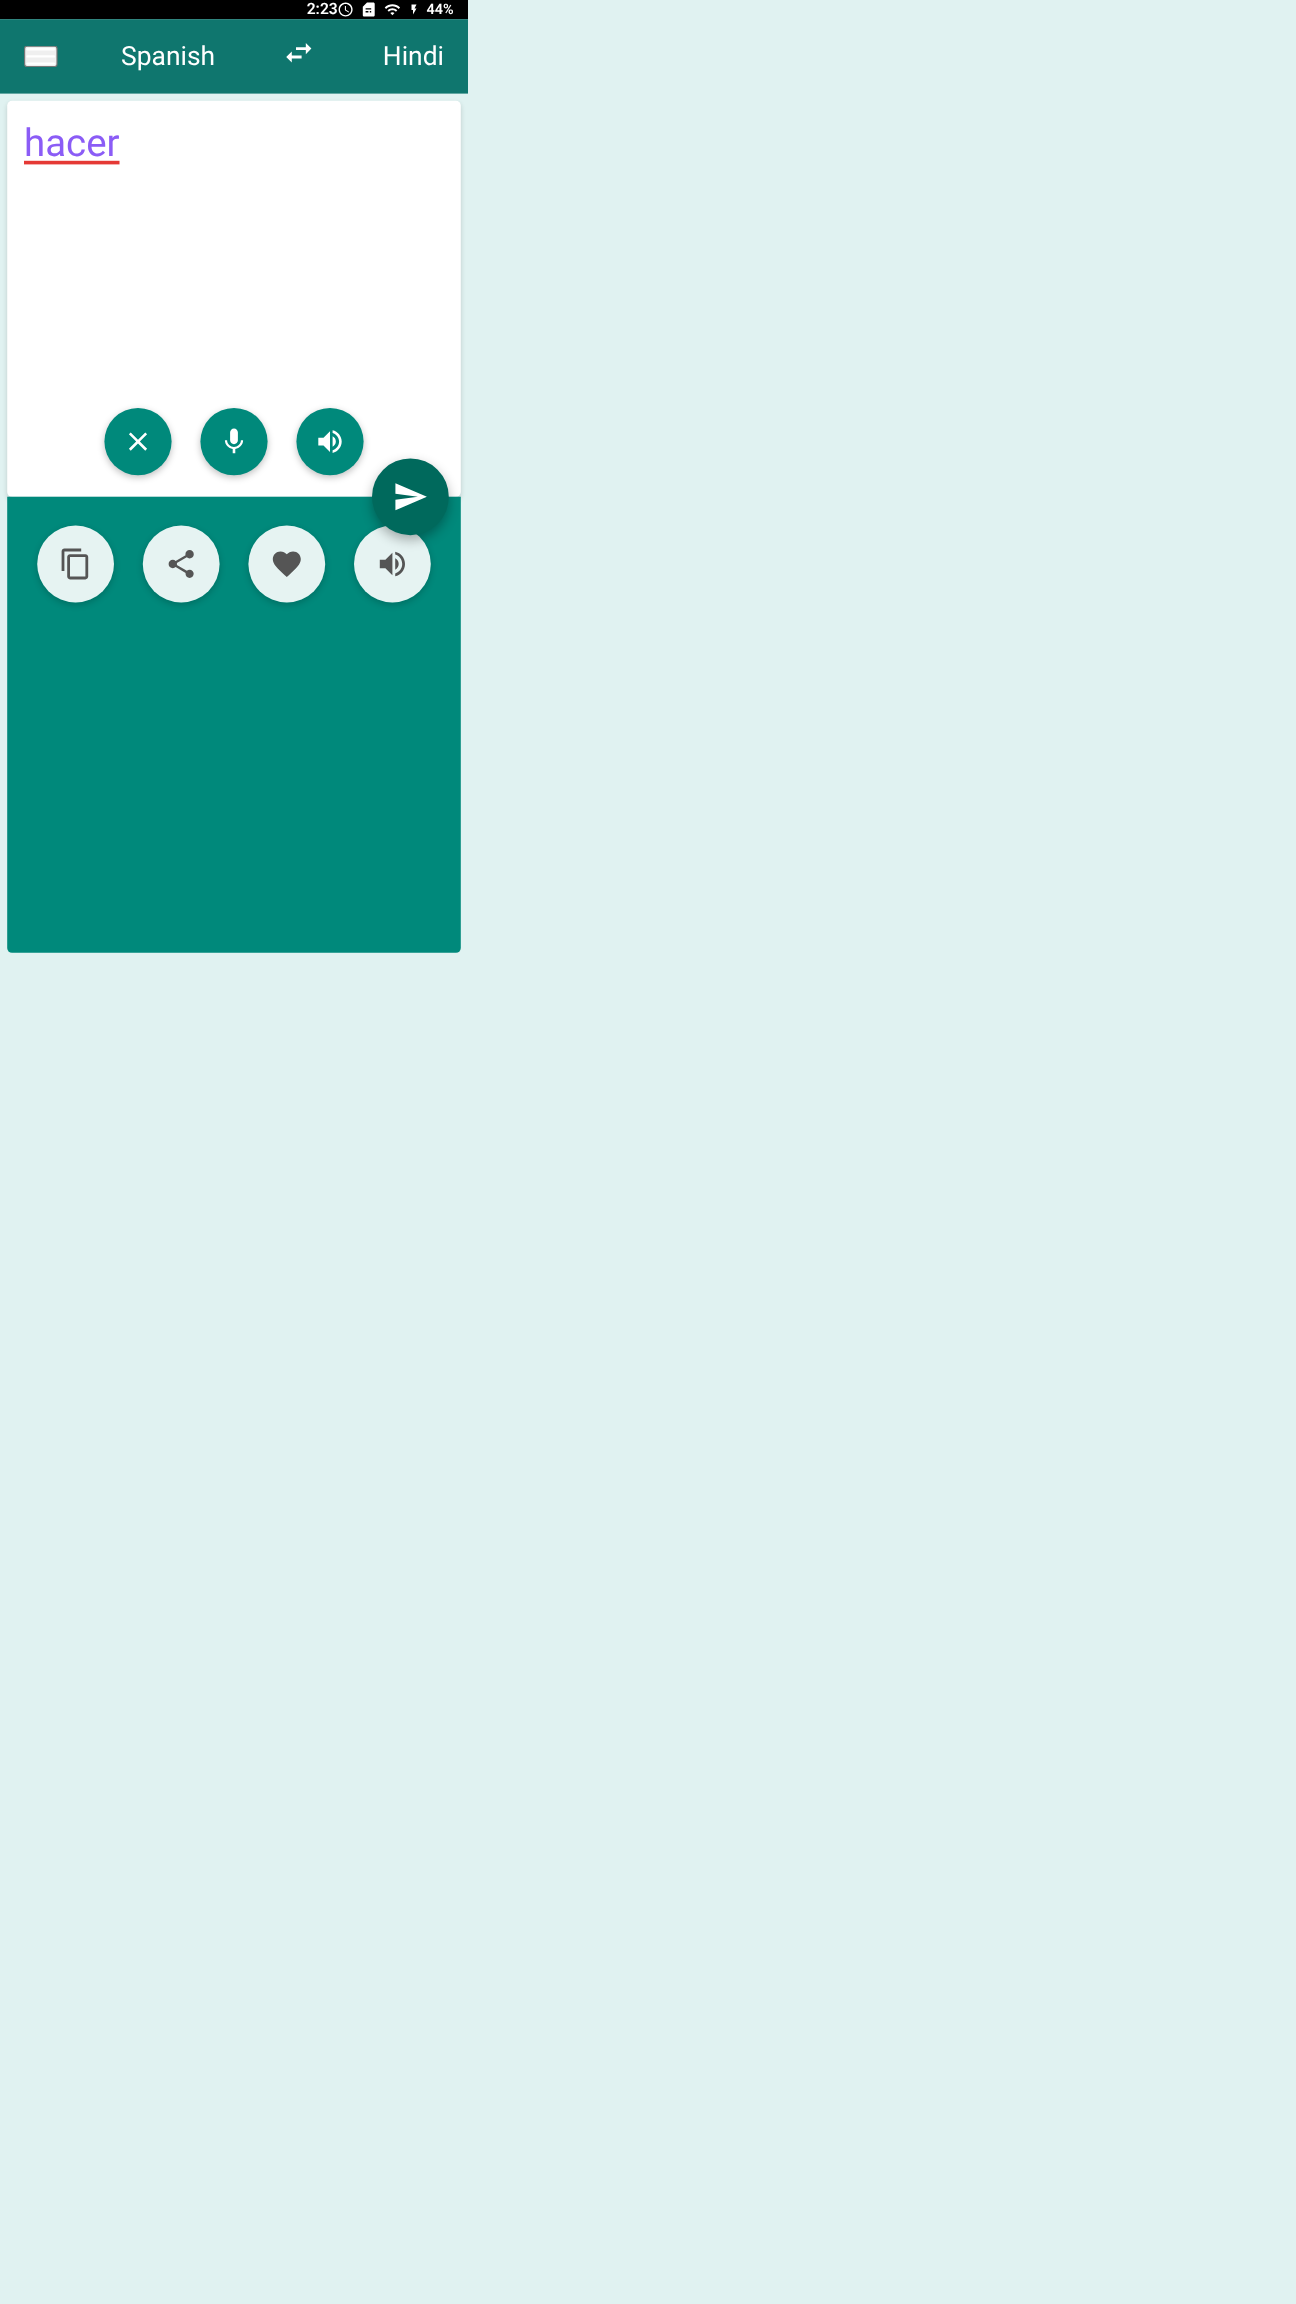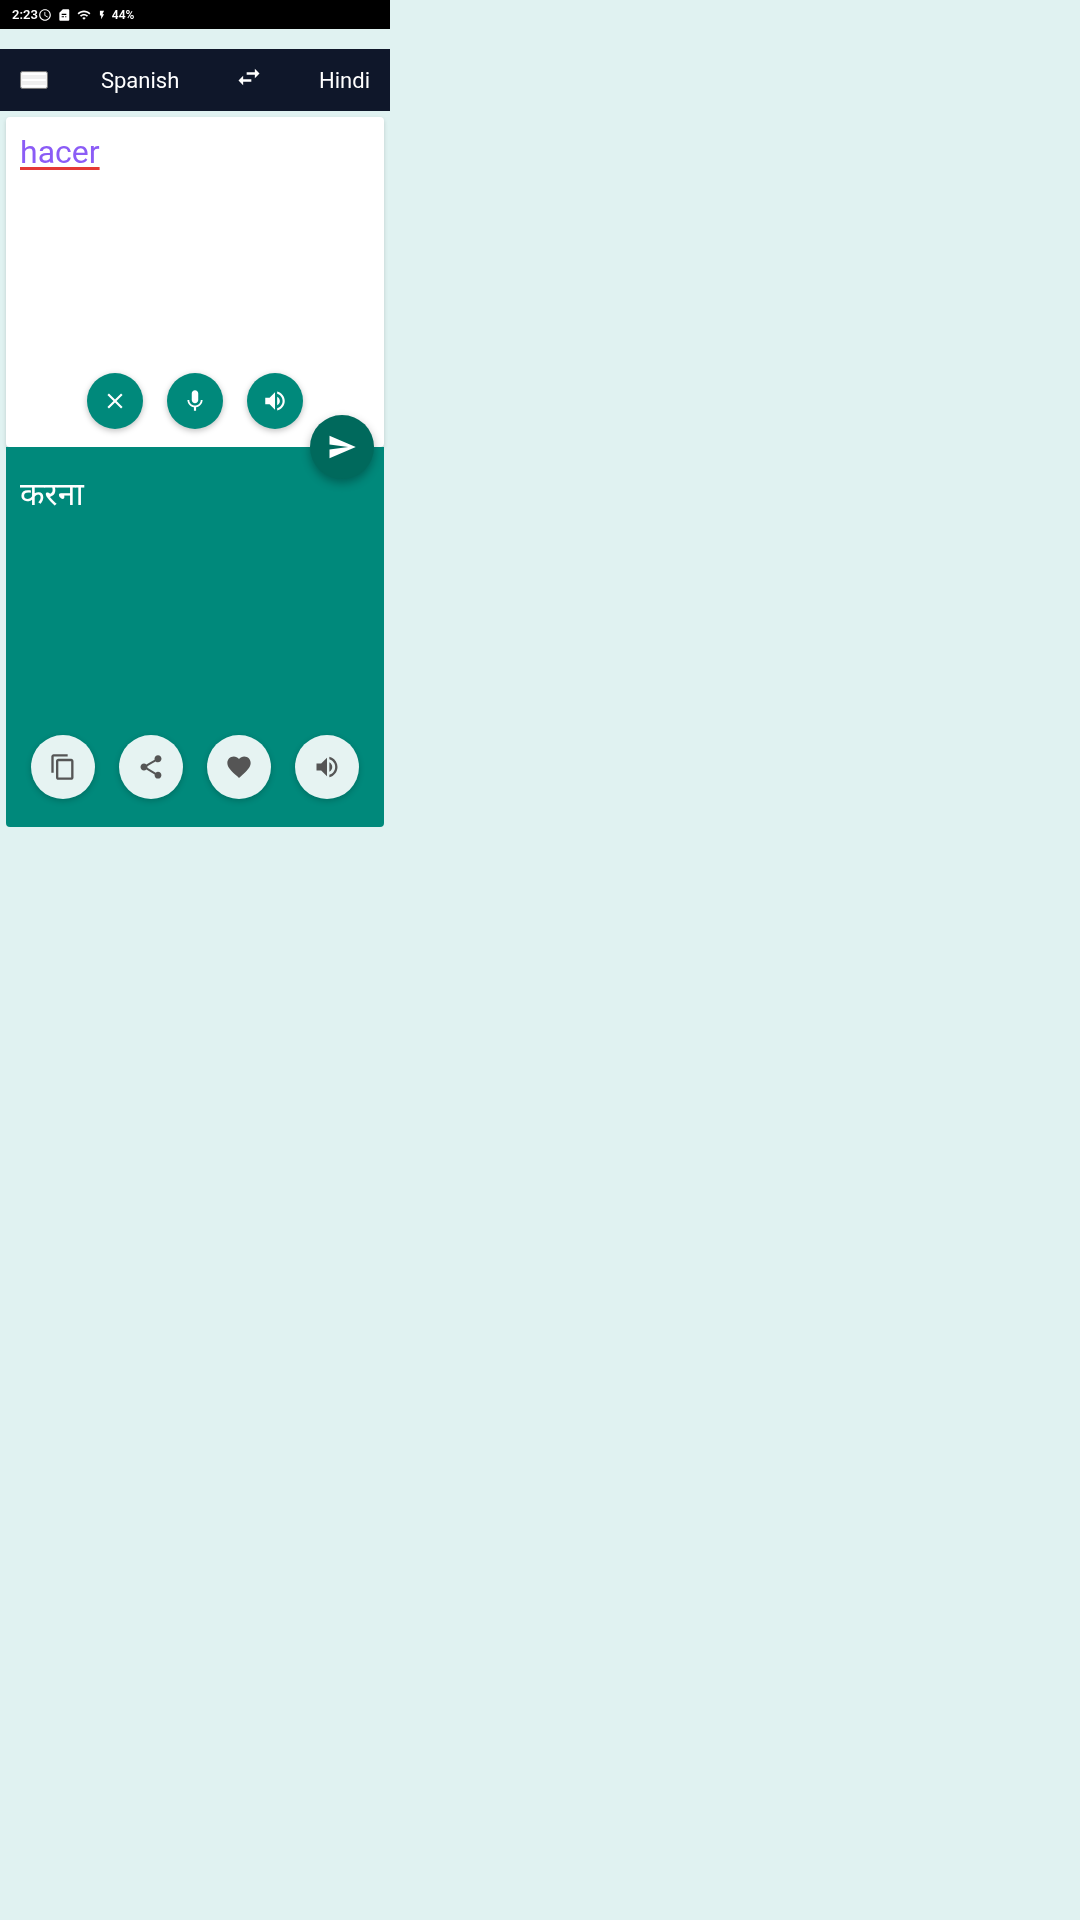--- a/index.html
+++ b/index.html
@@ -15,44 +15,43 @@
       font-family: 'Roboto', Arial, sans-serif;
       background: #e0f2f1;
       overflow-x: hidden;
     }
 
     
     .status-bar {
       background: #000;
       color: #fff;
       display: flex;
-      justify-content: flex-start;
+      justify-content: flex-end;
       align-items: center;
       padding: 6px 12px;
       font-size: 13px;
       font-weight: 600;
-      height: 29px;
+      height: 16px;
     }
 
     .status-right {
       display: flex;
       align-items: center;
       gap: 5px;
       font-size: 12px;
     }
 
     
     .header {
-      background: #0f172a;
+      background: #0f766e;
       display: flex;
       align-items: center;
       justify-content: space-between;
       padding: 0 20px;
       height: 62px;
-      margin-top: 20px;
     }
 
     .header-menu {
       color: #fff;
       font-size: 22px;
       cursor: pointer;
       display: flex;
       flex-direction: column;
       gap: 4px;
     }
@@ -259,21 +258,20 @@
   </div>
 
   <button class="fab-btn" aria-label="Translate">
     <svg viewBox="0 0 24 24">
         <path d="M2.01 21L23 12 2.01 3 2 10l15 2-15 2z"></path>
       </svg>
   </button>
 </div>
 
 <div class="output-section">
-  <div class="output-text">करना</div>
   <div class="output-controls">
     <button class="out-btn" aria-label="Copy">
       <svg viewBox="0 0 24 24">
           <path d="M16 1H4c-1.1 0-2 .9-2 2v14h2V3h12V1zm3 4H8c-1.1 0-2 .9-2 2v14c0 1.1.9 2 2 2h11c1.1 0 2-.9 2-2V7c0-1.1-.9-2-2-2zm0 16H8V7h11v14z"></path>
         </svg>
     </button>
     <button class="out-btn" aria-label="Share">
       <svg viewBox="0 0 24 24">
           <path d="M18 16.08c-.76 0-1.44.3-1.96.77L8.91 12.7c.05-.23.09-.46.09-.7s-.04-.47-.09-.7l7.05-4.11c.54.5 1.25.81 2.04.81 1.66 0 3-1.34 3-3s-1.34-3-3-3-3 1.34-3 3c0 .24.04.47.09.7L8.04 9.81C7.5 9.31 6.79 9 6 9c-1.66 0-3 1.34-3 3s1.34 3 3 3c.79 0 1.5-.31 2.04-.81l7.12 4.16c-.05.21-.08.43-.08.65 0 1.61 1.31 2.92 2.92 2.92 1.61 0 2.92-1.31 2.92-2.92s-1.31-2.92-2.92-2.92z"></path>
         </svg>

